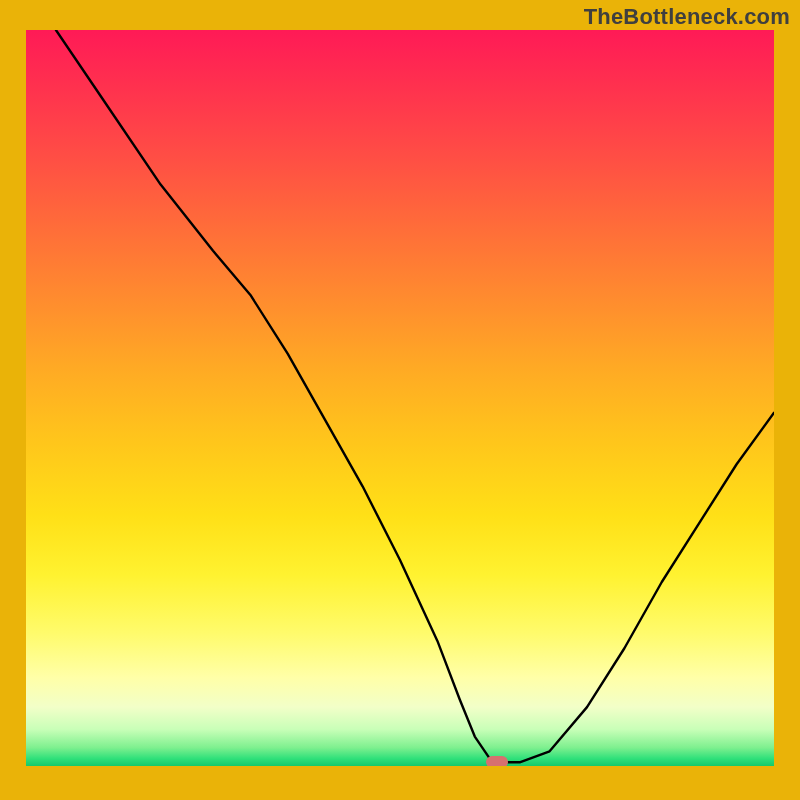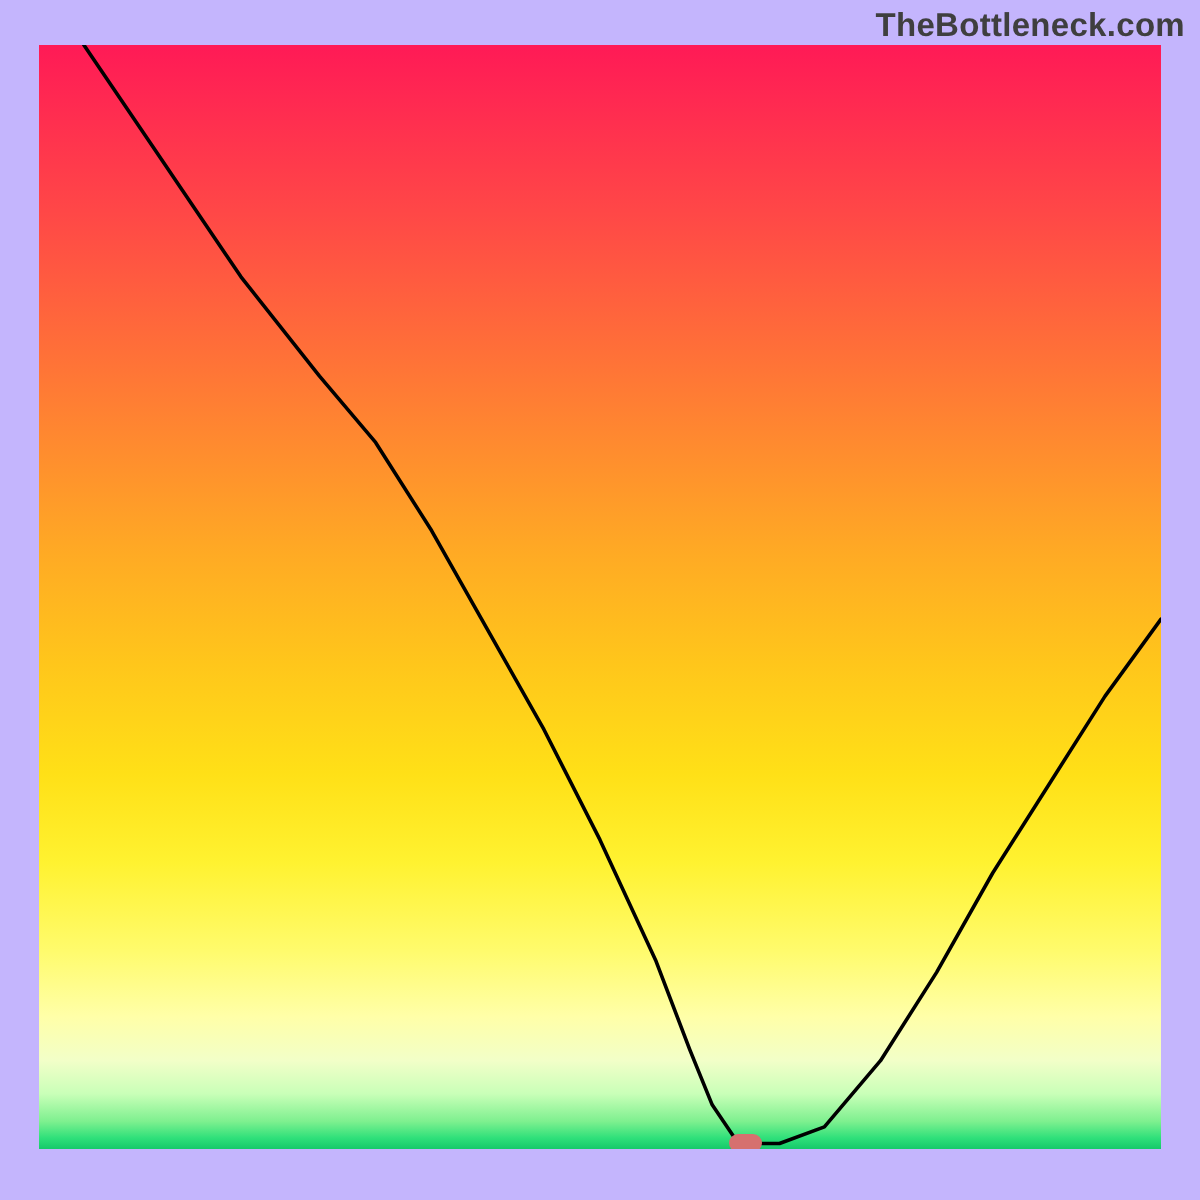--- a/index.html
+++ b/index.html
@@ -8,21 +8,21 @@
     width: 800px;
     height: 800px;
     background: #000;
     font-family: Arial, Helvetica, sans-serif;
     overflow: hidden;
   }
   .stage {
     position: relative;
     width: 800px;
     height: 800px;
-    background: #c4b5fd;
+    background: #eab308;
   }
   .watermark {
     position: absolute;
     top: 4px;
     right: 10px;
     color: #3f3f3f;
     font-size: 22px;
     font-weight: 600;
     letter-spacing: 0.2px;
     user-select: none;

